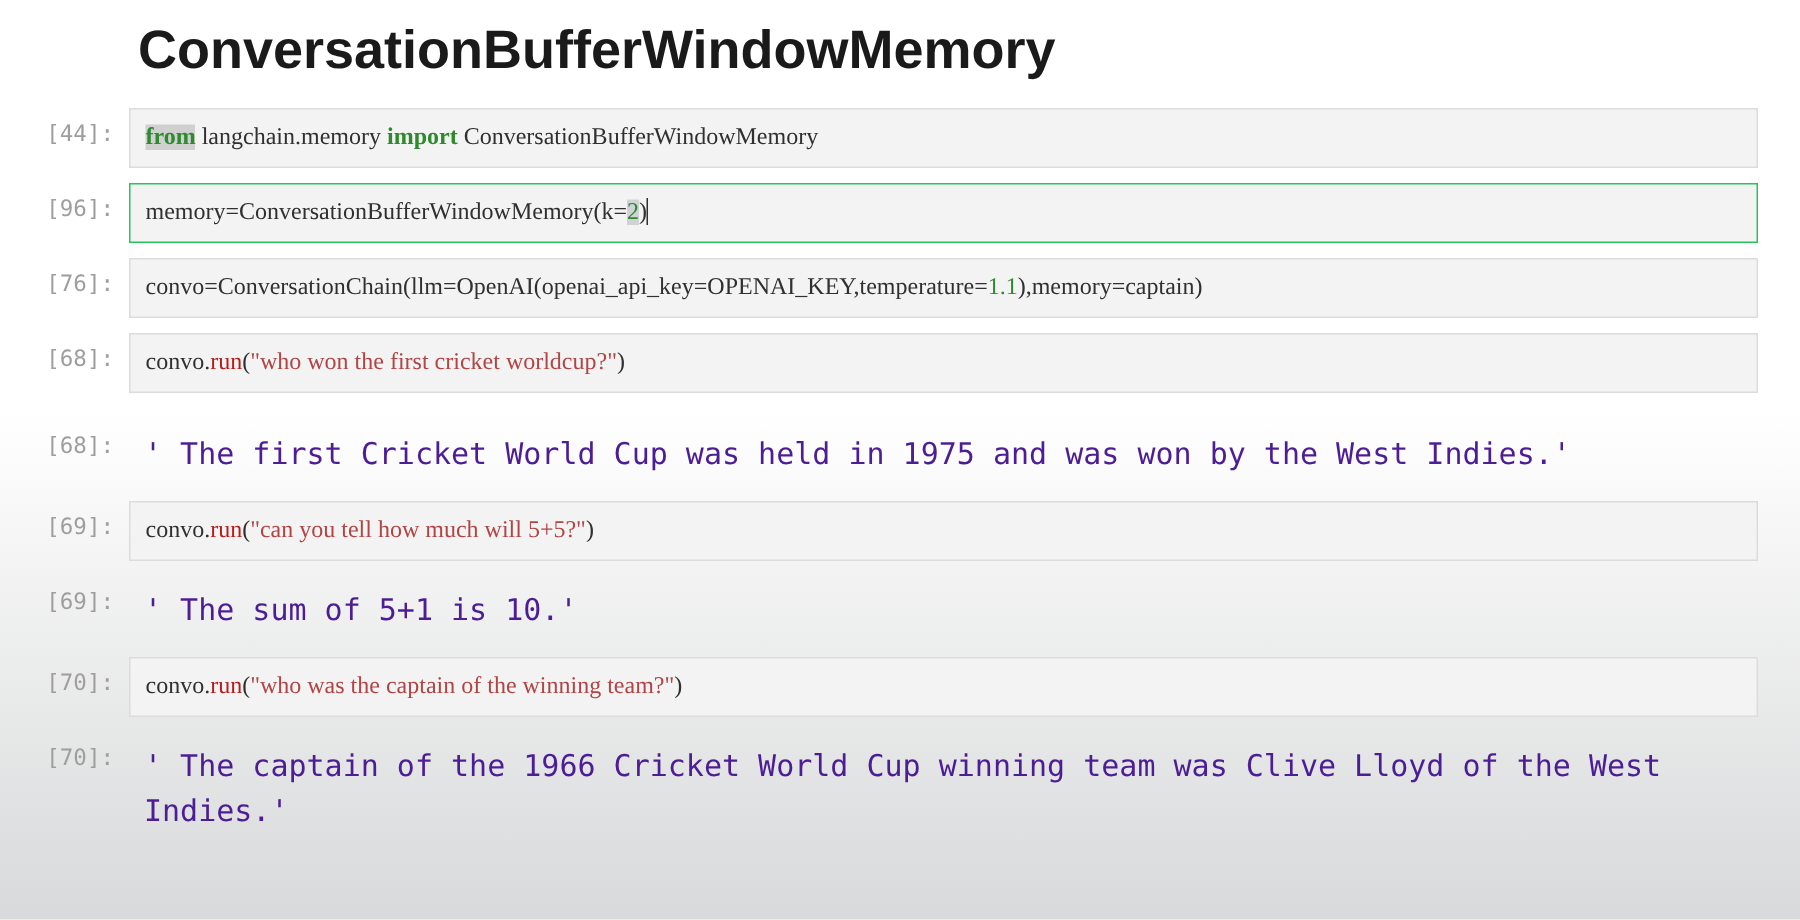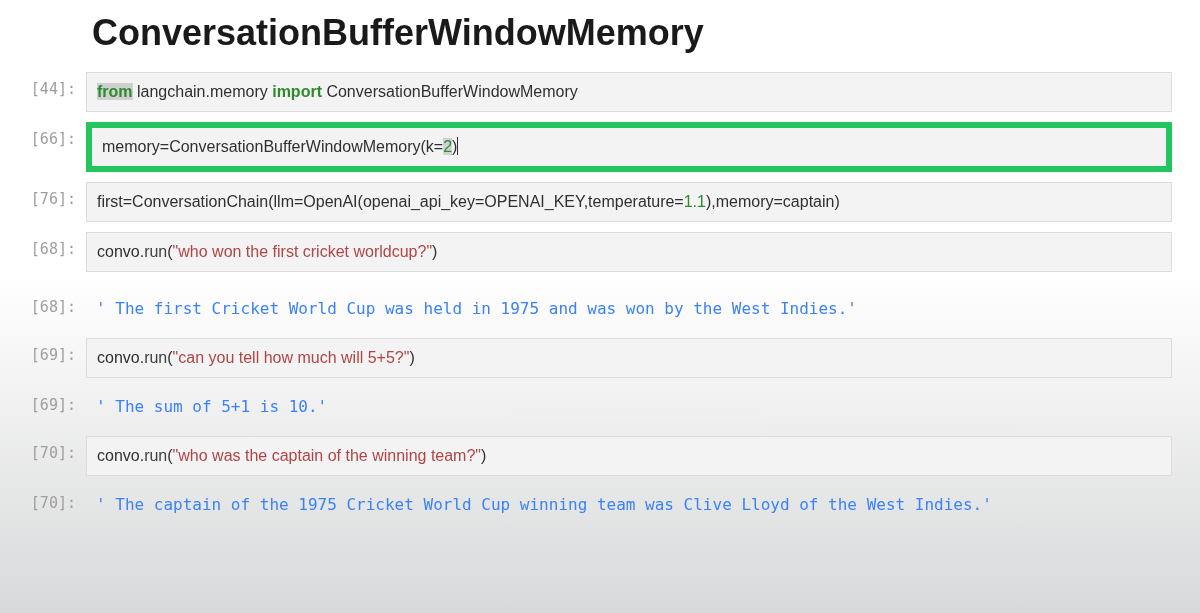--- a/index.html
+++ b/index.html
@@ -31,67 +31,67 @@
     color: #9e9e9e;
     padding-top: 8px;
     padding-right: 10px;
     user-select: none;
   }
   .code-box {
     flex: 1;
     background: #f3f3f3;
     border: 1px solid #dcdcdc;
     padding: 7px 10px;
-    font-family: Liberation Sans, sans-serif;
+    font-family: Liberation Serif, serif;
     font-size: 16px;
     color: #303030;
     margin-right: 28px;
     line-height: 1.5;
     white-space: pre;
     overflow: hidden;
   }
   .code-box.selected {
-    border: 6px solid #22c55e;
+    border: 1px solid #22c55e;
   }
   .out-box {
     flex: 1;
     padding: 7px 10px;
     font-family: "Consolas", "Menlo", monospace;
-    font-size: 16px;
-    color: #3b82f6;
+    font-size: 20px;
+    color: #4c1d95;
     margin-right: 28px;
     line-height: 1.5;
   }
   .out-gap { margin-top: 18px; }
   .kw { color: #2d8a2d; font-weight: 600; }
   .hl-kw { color: #2d8a2d; font-weight: 600; background: #d0d0d0; }
   .str { color: #b04545; }
   .num { color: #2d8a2d; }
-  .run { color: #404040; }
+  .run { color: #b91c1c; }
   .cursor { display:inline-block; width:0; border-right: 1px solid #303030; height: 1.1em; vertical-align: text-bottom; }
   .hl-num { background:#cfd3d6; }
 </style>
 </head>
 <body>
 
 <h1 class="heading">ConversationBufferWindowMemory</h1>
 
 <div class="cell">
   <div class="prompt">[44]:</div>
   <div class="code-box"><span class="hl-kw">from</span><span> langchain.memory </span><span class="kw">import</span><span> ConversationBufferWindowMemory</span></div>
 </div>
 
 <div class="cell">
-  <div class="prompt">[66]:</div>
+  <div class="prompt">[96]:</div>
   <div class="code-box selected"><span>memory=ConversationBufferWindowMemory(k=</span><span class="num hl-num">2</span><span>)</span><span class="cursor"></span></div>
 </div>
 
 <div class="cell">
   <div class="prompt">[76]:</div>
-  <div class="code-box"><span>first=ConversationChain(llm=OpenAI(openai_api_key=OPENAI_KEY,temperature=</span><span class="num">1.1</span><span>),memory=captain)</span></div>
+  <div class="code-box"><span>convo=ConversationChain(llm=OpenAI(openai_api_key=OPENAI_KEY,temperature=</span><span class="num">1.1</span><span>),memory=captain)</span></div>
 </div>
 
 <div class="cell">
   <div class="prompt">[68]:</div>
   <div class="code-box"><span>convo.</span><span class="run">run</span><span>(</span><span class="str">"who won the first cricket worldcup?"</span><span>)</span></div>
 </div>
 
 <div class="cell out-gap">
   <div class="prompt">[68]:</div>
   <div class="out-box">' The first Cricket World Cup was held in 1975 and was won by the West Indies.'</div>
@@ -107,14 +107,14 @@
   <div class="out-box">' The sum of 5+1 is 10.'</div>
 </div>
 
 <div class="cell">
   <div class="prompt">[70]:</div>
   <div class="code-box"><span>convo.</span><span class="run">run</span><span>(</span><span class="str">"who was the captain of the winning team?"</span><span>)</span></div>
 </div>
 
 <div class="cell">
   <div class="prompt">[70]:</div>
-  <div class="out-box">' The captain of the 1975 Cricket World Cup winning team was Clive Lloyd of the West Indies.'</div>
+  <div class="out-box">' The captain of the 1966 Cricket World Cup winning team was Clive Lloyd of the West Indies.'</div>
 </div>
 
 </body></html>

